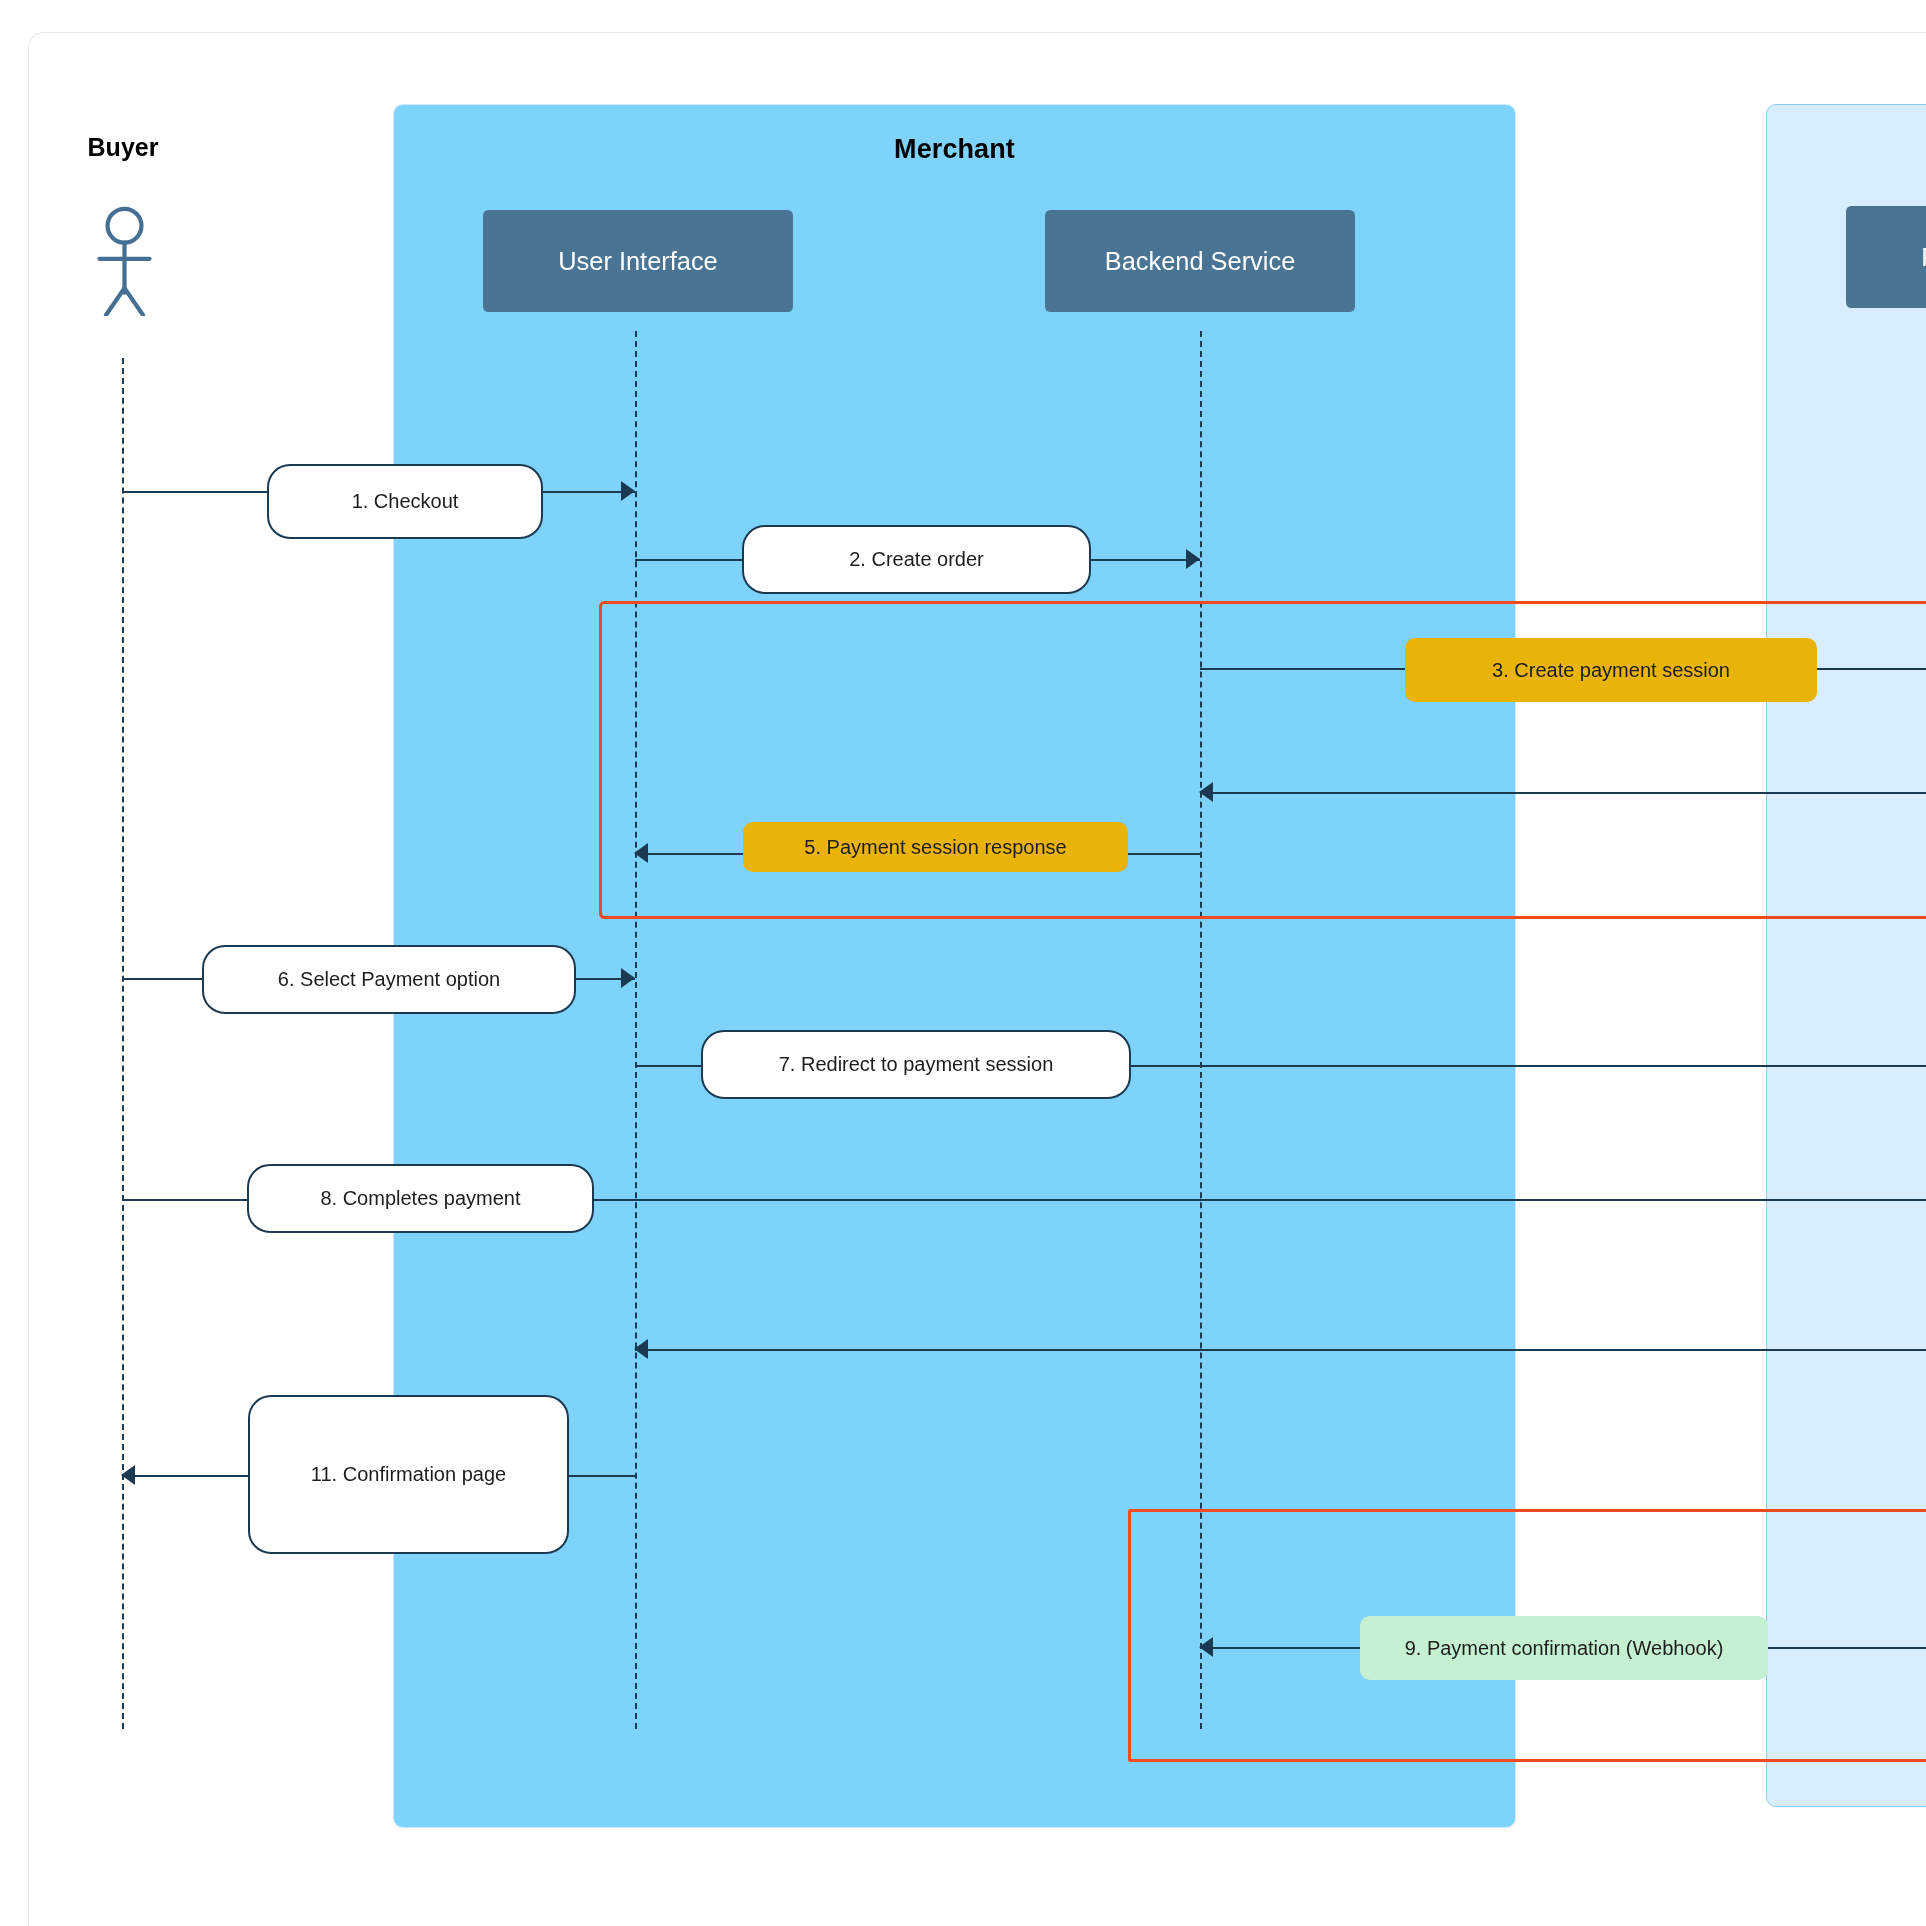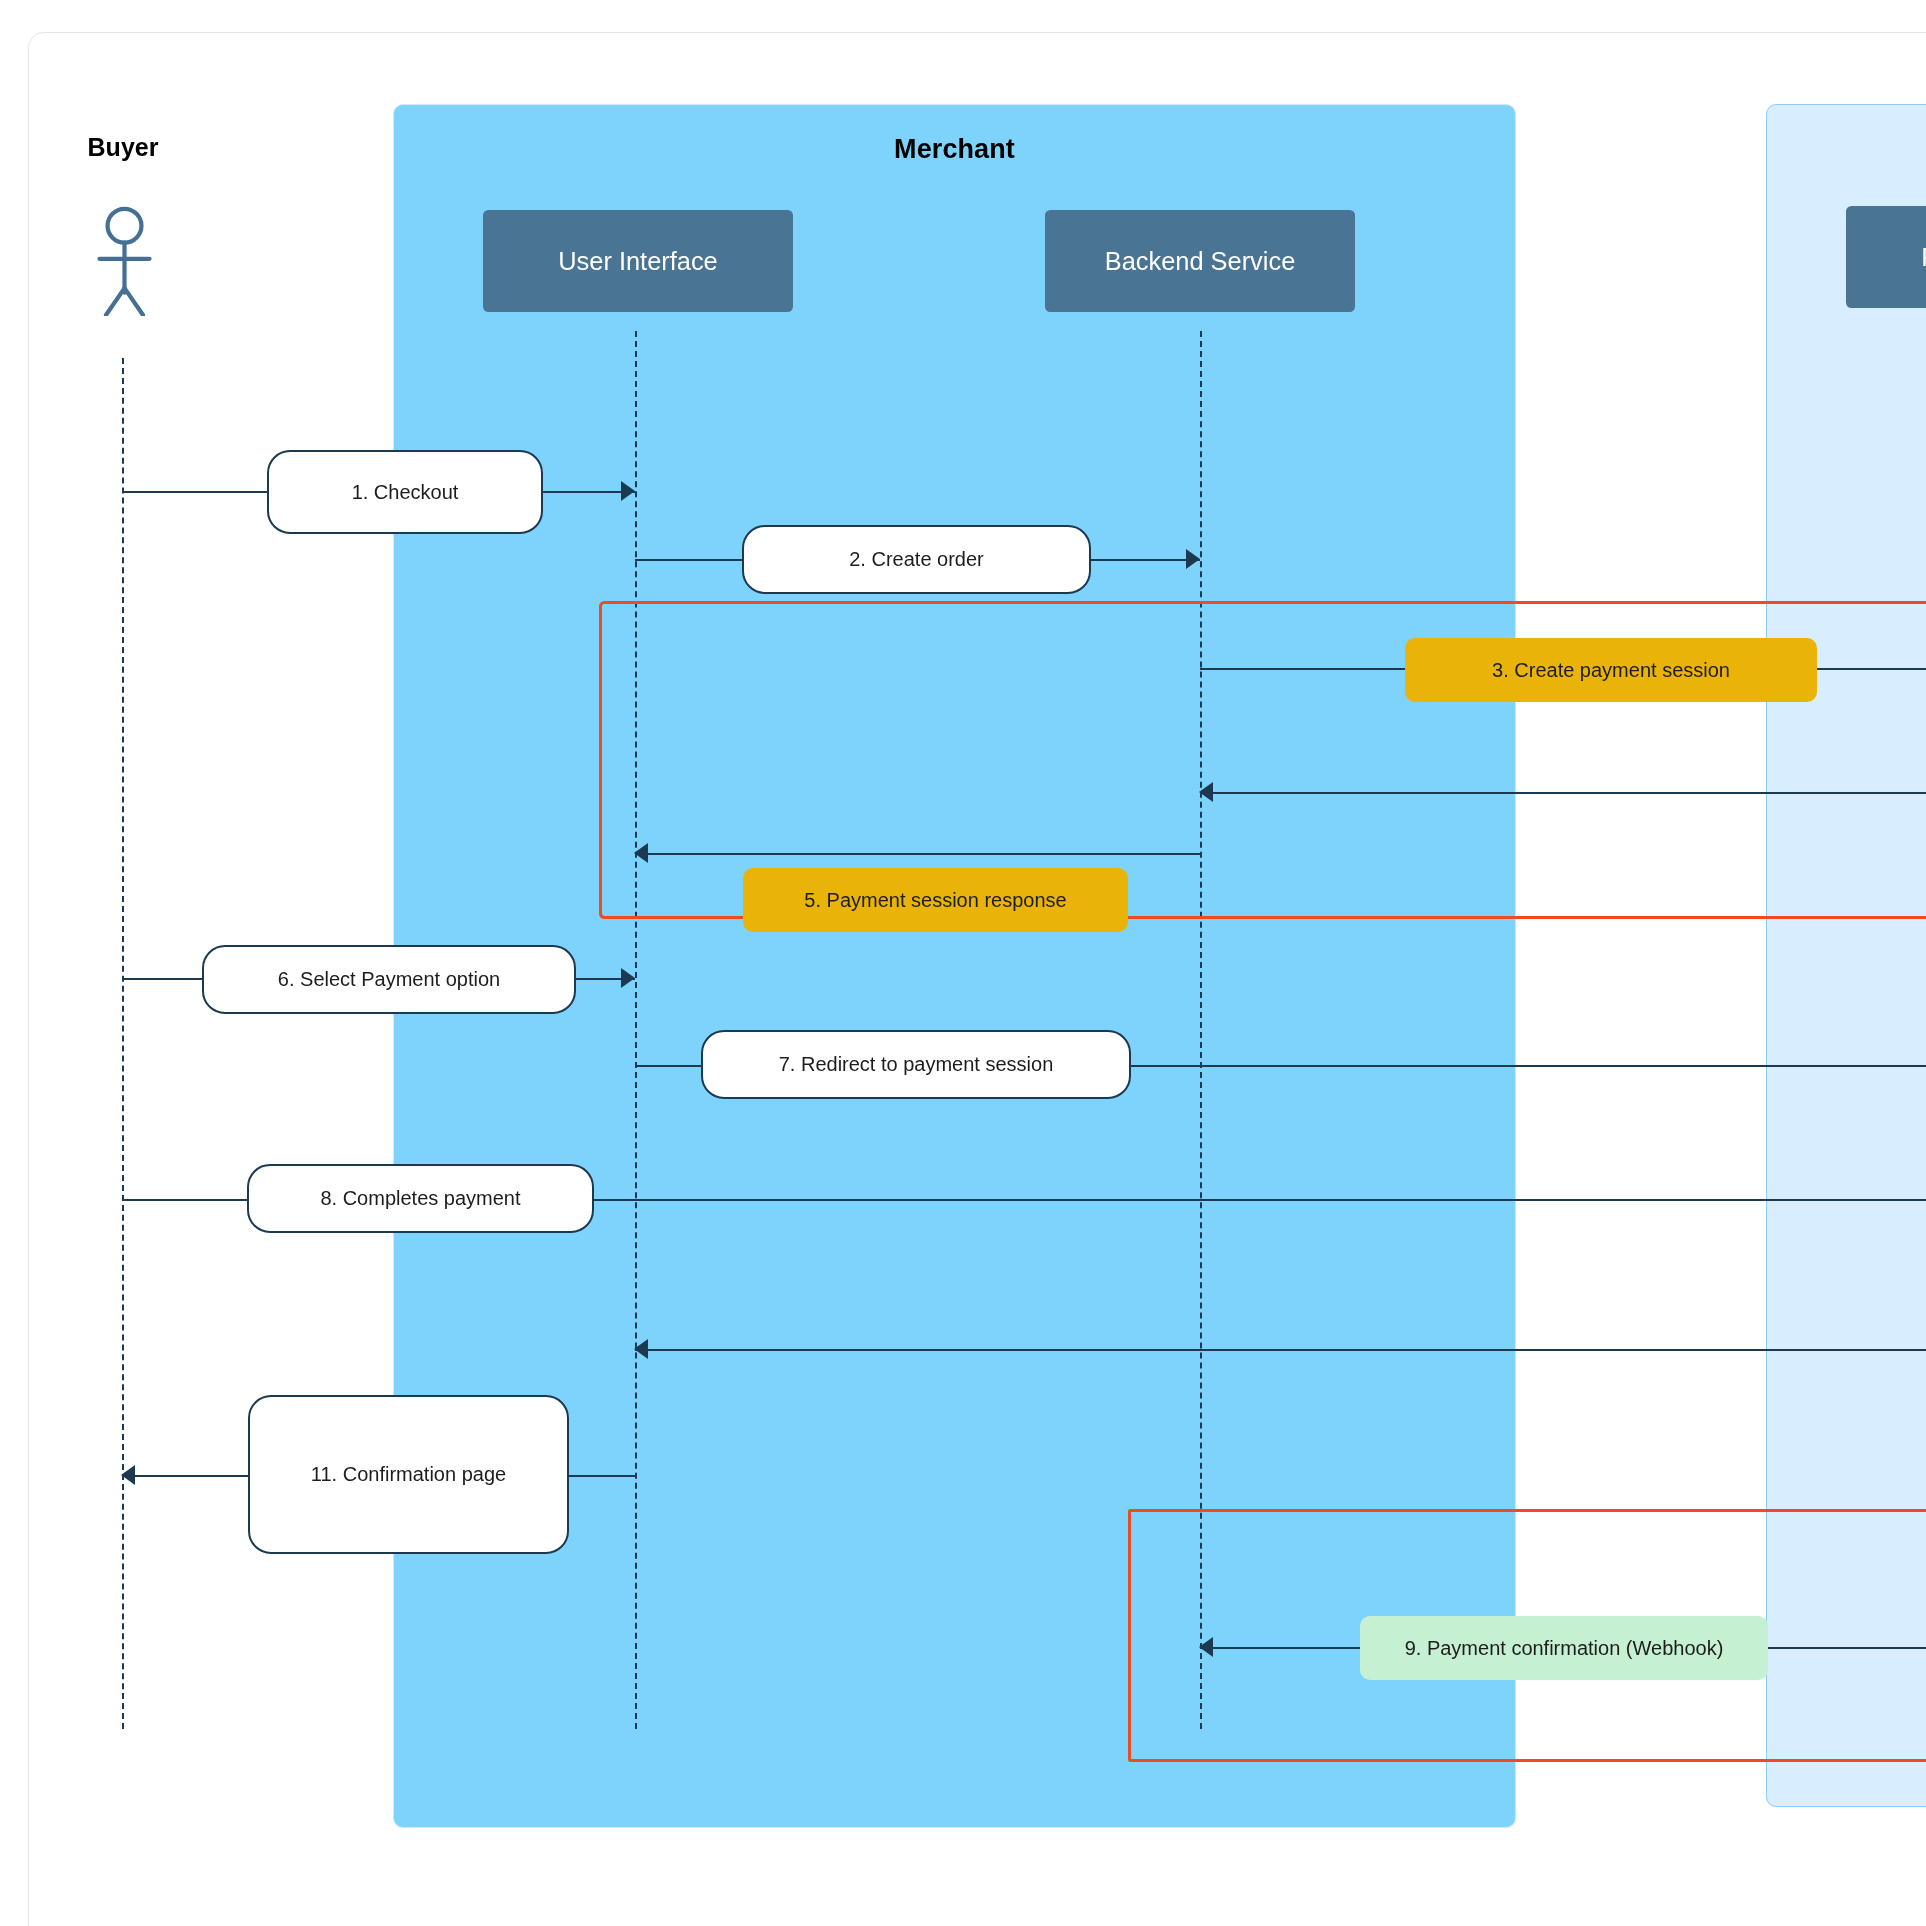--- a/index.html
+++ b/index.html
@@ -168,42 +168,42 @@
   <div class="participant" style="left:1846px; top:206px; width:310px; height:102px;">
     <span>Payments API</span>
   </div>
 
   <div class="redframe" style="left:599px; top:601px; width:1460px; height:318px; border-radius:5.4px;"></div>
 
   <div class="redframe" style="left:1128px; top:1509px; width:963px; height:253px; border-radius:2.3px;"></div>
 
   <div class="msgline" style="left:122px; top:491px; width:513px;"></div>
   <div class="arrowhead arrow-right" style="left:621px; top:481px;"></div>
-  <div class="msgbox plain" style="left:267px; top:450px; width:276px; height:84px;">
+  <div class="msgbox plain" style="left:267px; top:464px; width:276px; height:75px;">
     <span>1.  Checkout</span>
   </div>
 
   <div class="msgline" style="left:635px; top:559px; width:565px;"></div>
   <div class="arrowhead arrow-right" style="left:1186px; top:549px;"></div>
   <div class="msgbox plain" style="left:742px; top:525px; width:349px; height:69px;">
     <span>2. Create order</span>
   </div>
 
   <div class="msgline" style="left:1200px; top:668px; width:802px;"></div>
 
   <div class="msgbox green" style="left:1405px; top:638px; width:412px; height:64px;">
     <span>3. Create payment session</span>
   </div>
 
   <div class="msgline" style="left:1200px; top:792px; width:802px;"></div>
   <div class="arrowhead arrow-left" style="left:1199px; top:782px;"></div>
 
   <div class="msgline" style="left:635px; top:853px; width:565px;"></div>
   <div class="arrowhead arrow-left" style="left:634px; top:843px;"></div>
-  <div class="msgbox green" style="left:743px; top:868px; width:385px; height:64px;">
+  <div class="msgbox green" style="left:743px; top:822px; width:385px; height:50px;">
     <span>5. Payment session response</span>
   </div>
 
   <div class="msgline" style="left:122px; top:978px; width:513px;"></div>
   <div class="arrowhead arrow-right" style="left:621px; top:968px;"></div>
   <div class="msgbox plain" style="left:202px; top:945px; width:374px; height:69px;justify-content:center;">
     <span>6. Select Payment option</span>
   </div>
 
   <div class="msgline" style="left:635px; top:1065px; width:1962px;"></div>

